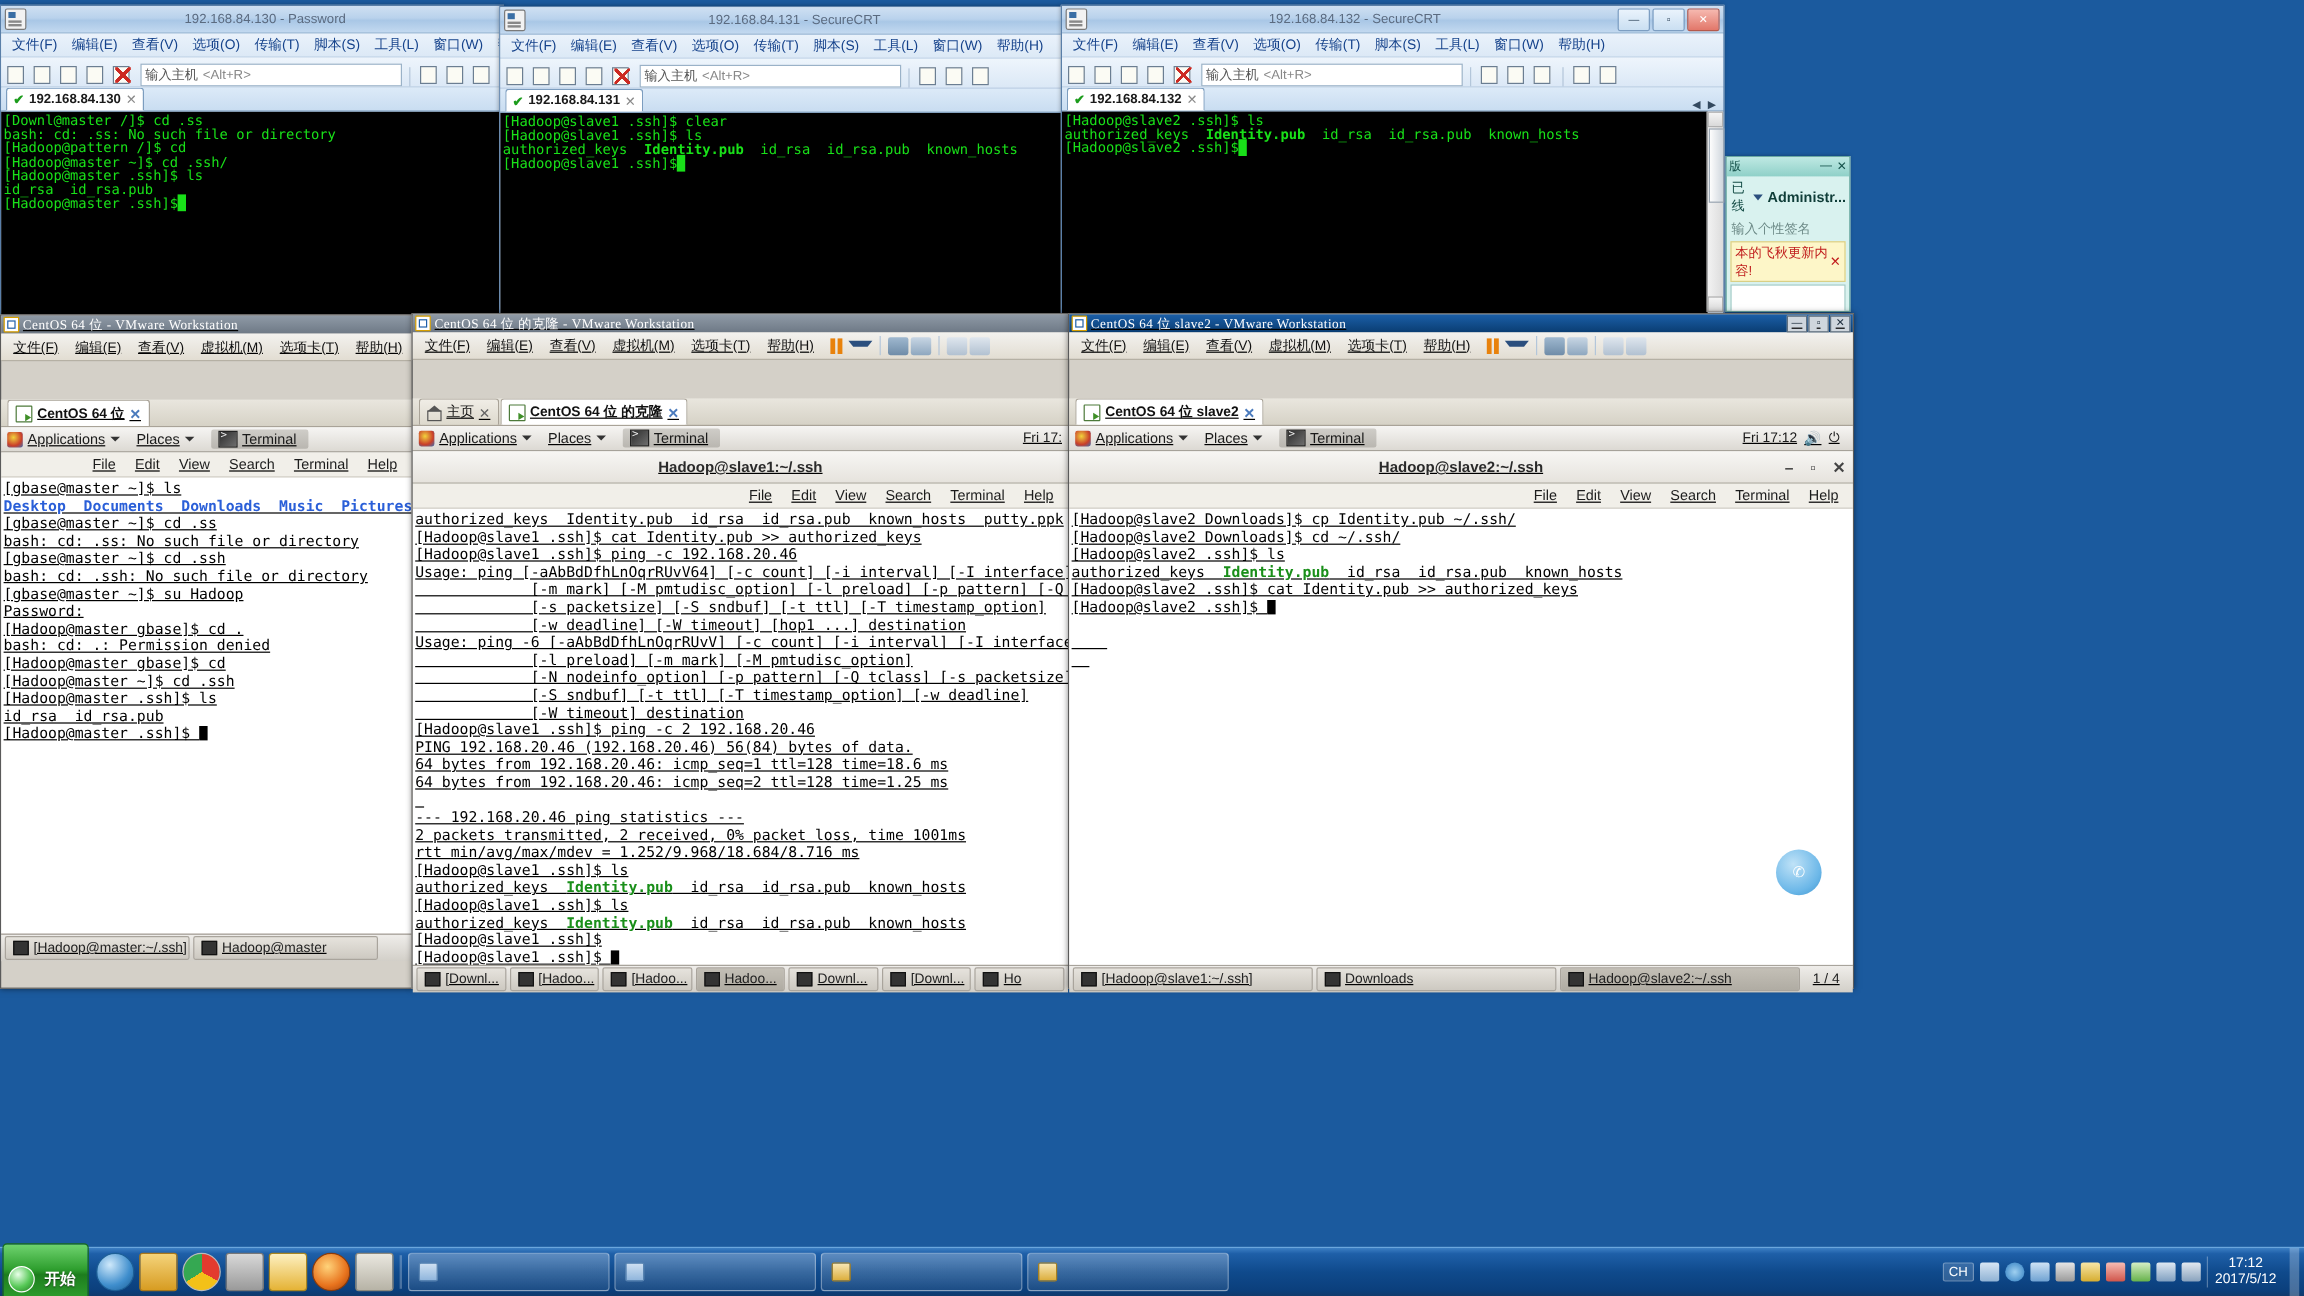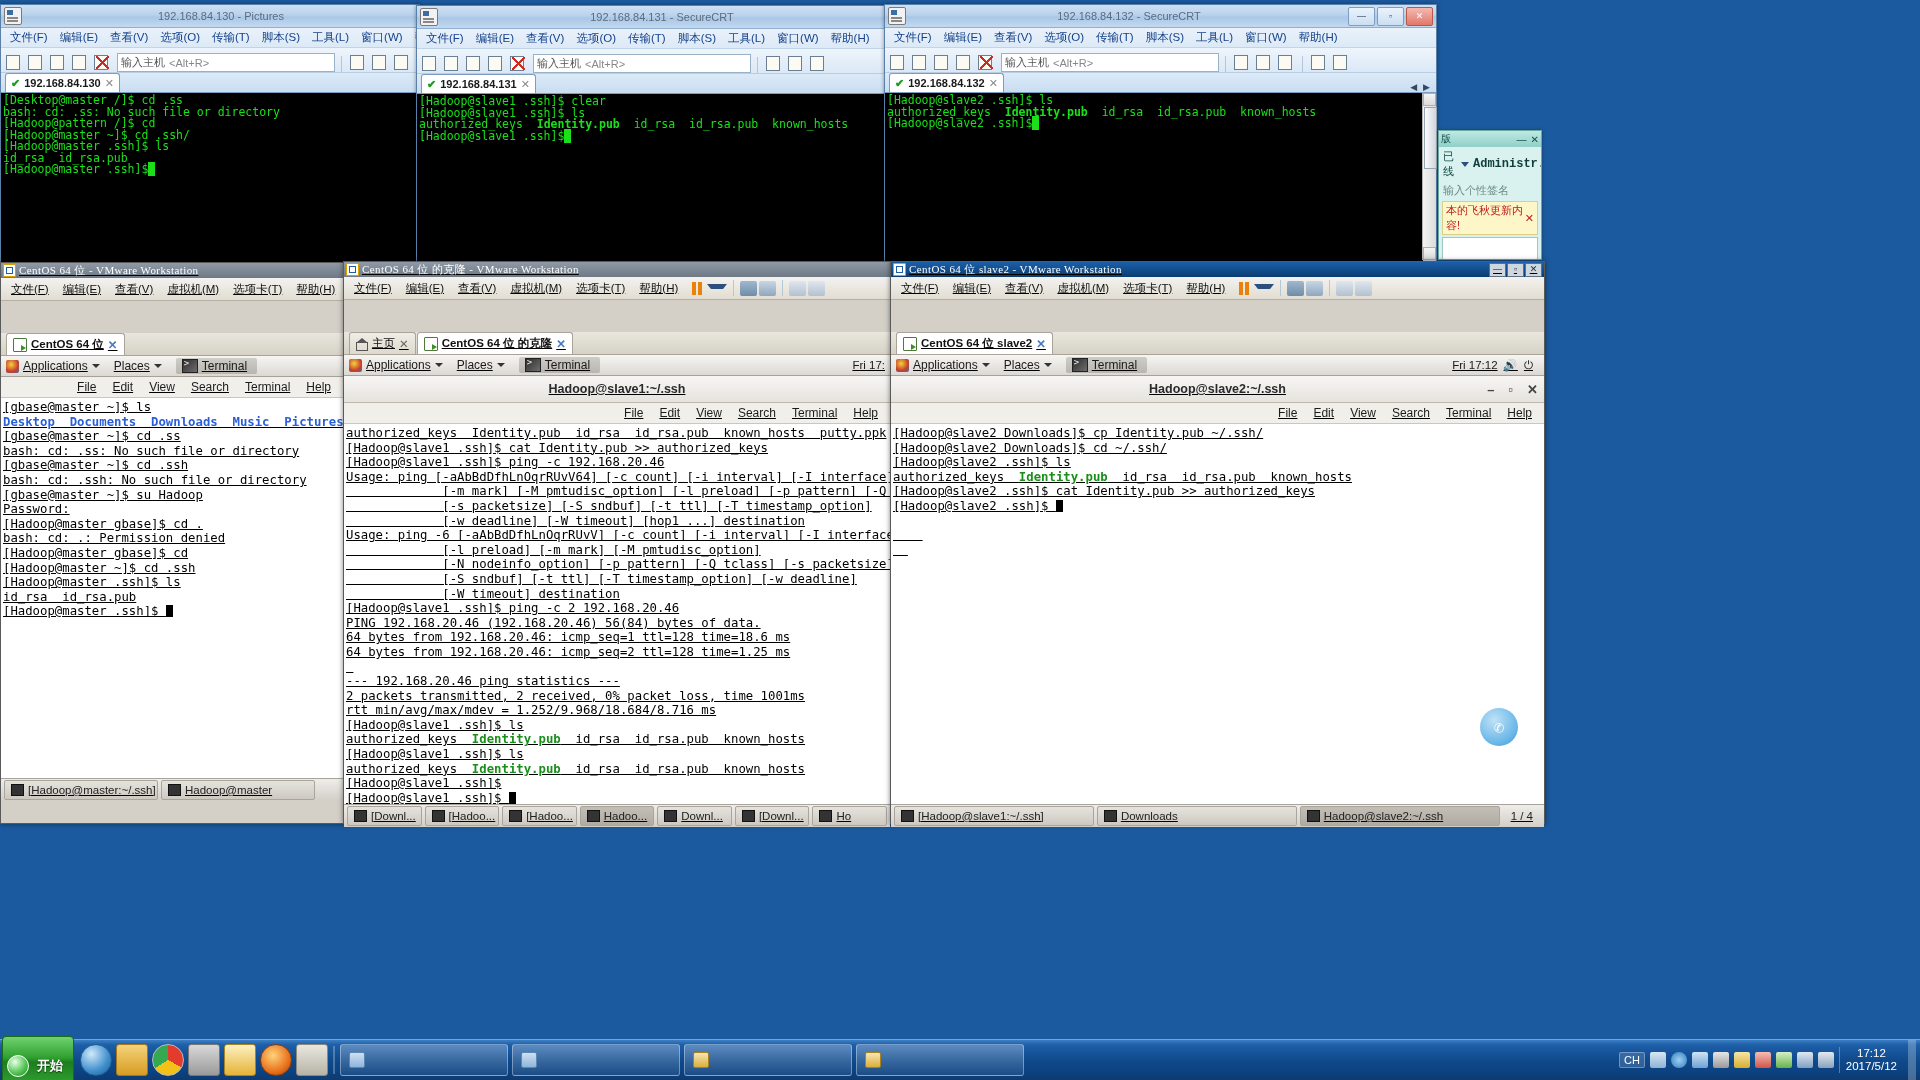--- a/index.html
+++ b/index.html
@@ -194,21 +194,21 @@
 
   
   .fq{
     position:absolute;background:#d9f2ef;border:1px solid #6aa9a2;
     box-shadow:0 0 3px rgba(0,0,0,.35);overflow:hidden;
   }
   .fq-title{
     height:16px;background:linear-gradient(to bottom,#bfe9e3,#8fd0c8);
     display:flex;align-items:center;padding:0 2px;font-size:10px;color:#14514a;gap:3px;
   }
-  .fq-row{display:flex;align-items:center;gap:4px;padding:2px 4px;font-size:11px;color:#134b45;font-family:Liberation Mono, monospace;}
+  .fq-row{display:flex;align-items:center;gap:4px;padding:2px 4px;font-size:11px;color:#134b45;}
   .fq-name{font-weight:bold;font-size:12px;color:#0f3d38;}
   .fq-sig{font-size:11px;color:#6d8a87;padding:2px 4px;}
   .fq-note{
     margin:1px 3px;background:#fdf6c8;border:1px solid #d9cf85;color:#c01c1c;
     font-size:11px;padding:1px 3px;display:flex;align-items:center;justify-content:space-between;
   }
   .fq-input{margin:2px 3px;height:22px;background:#fff;border:1px solid #9cc9c4;}
 
   
   .taskbar{
@@ -252,21 +252,21 @@
   }
   .scroll-v .thumb{position:absolute;left:1px;width:11px;background:linear-gradient(to right,#fdfdfd,#cfd6dd);border:1px solid #9aa6b2;}
   .arrbox{position:absolute;right:0;height:13px;width:13px;background:linear-gradient(to bottom,#f5f5f5,#d9d9d9);border:1px solid #b0b0b0;box-sizing:border-box;}
 </style>
 </head>
 <body>
 
 <div class="win crt" style="left:0px;top:4px;width:420px;height:258px;">
   <div class="crt-title">
     <div class="tico"></div>
-    <div class="ttxt">192.168.84.130 - Pictures</div>
+    <div class="ttxt">192.168.84.130 - Password</div>
   </div>
   <div class="crt-menu">
     <span>文件(F)</span>
     <span>编辑(E)</span>
     <span>查看(V)</span>
     <span>选项(O)</span>
     <span>传输(T)</span>
     <span>脚本(S)</span>
     <span>工具(L)</span>
     <span>窗口(W)</span>
@@ -303,21 +303,21 @@
         <div class="sq"></div>
       </div>
   </div>
   <div class="crt-tabs">
     <div class="crt-tab">
       <span class="chk">✔</span>
       <span>192.168.84.130</span>
       <span class="tabx">✕</span>
     </div>
   </div>
-  <div class="crt-term" style="height:167px;" id="crt0"><div>[Desktop@master /]$ cd .ss</div><div>bash: cd: .ss: No such file or directory</div><div>[Hadoop@pattern /]$ cd</div><div>[Hadoop@master ~]$ cd .ssh/</div><div>[Hadoop@master .ssh]$ ls</div><div>id_rsa  id_rsa.pub</div><div>[Hadoop@master .ssh]$<span class="cur"> </span></div></div>
+  <div class="crt-term" style="height:167px;" id="crt0"><div>[Downl@master /]$ cd .ss</div><div>bash: cd: .ss: No such file or directory</div><div>[Hadoop@pattern /]$ cd</div><div>[Hadoop@master ~]$ cd .ssh/</div><div>[Hadoop@master .ssh]$ ls</div><div>id_rsa  id_rsa.pub</div><div>[Hadoop@master .ssh]$<span class="cur"> </span></div></div>
 </div>
 
 <div class="win crt" style="left:416px;top:5px;width:470px;height:257px;">
   <div class="crt-title">
     <div class="tico"></div>
     <div class="ttxt">192.168.84.131 - SecureCRT</div>
   </div>
   <div class="crt-menu">
     <span>文件(F)</span>
     <span>编辑(E)</span>

